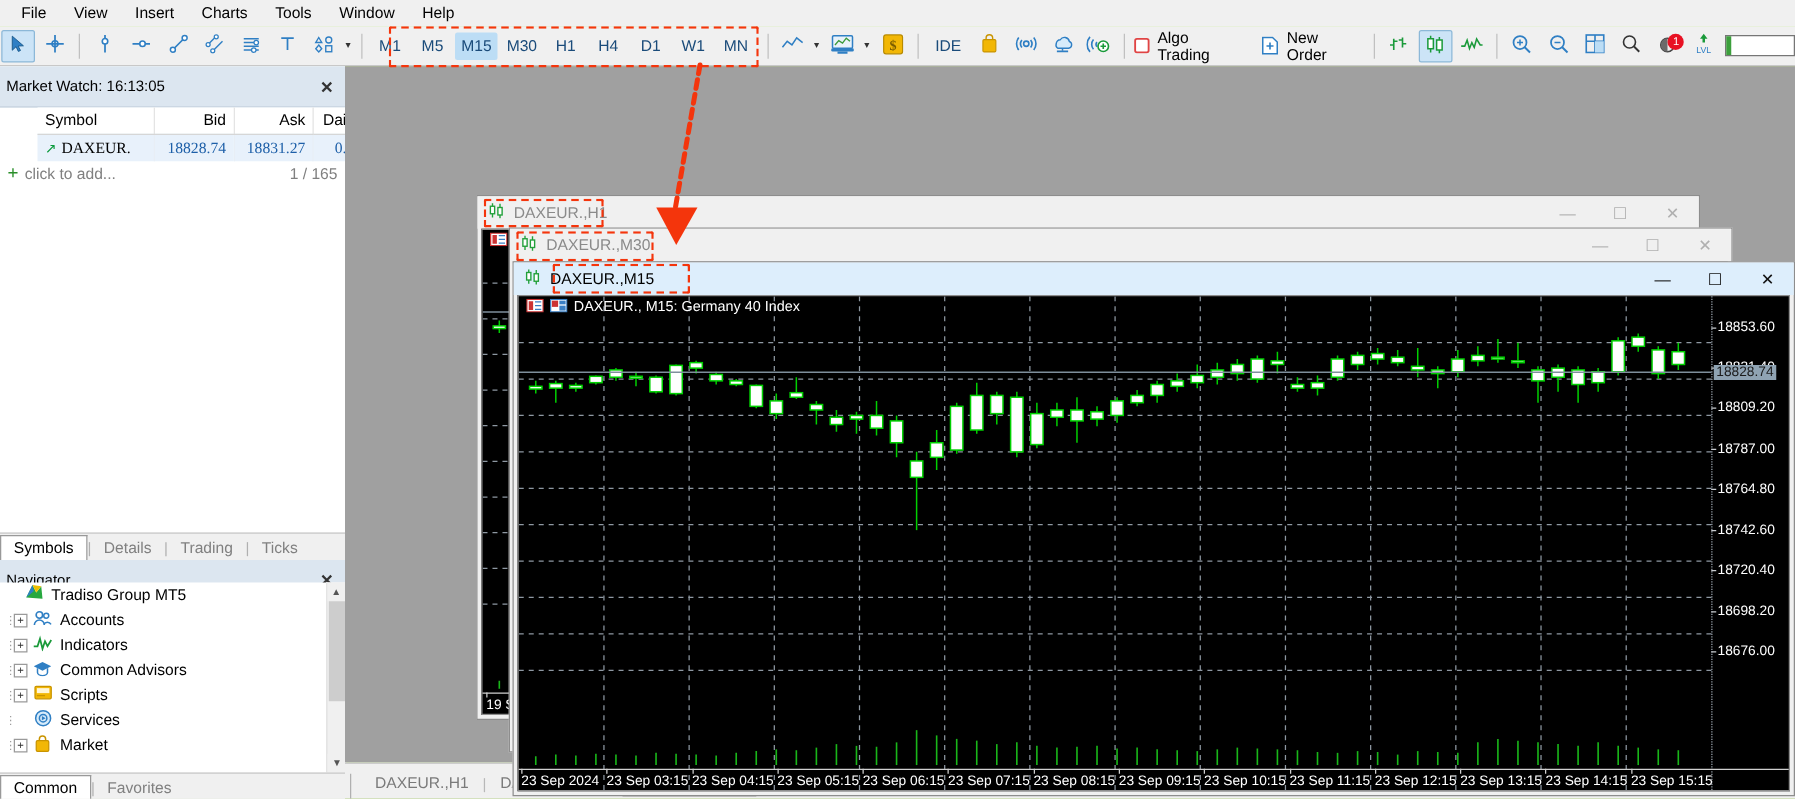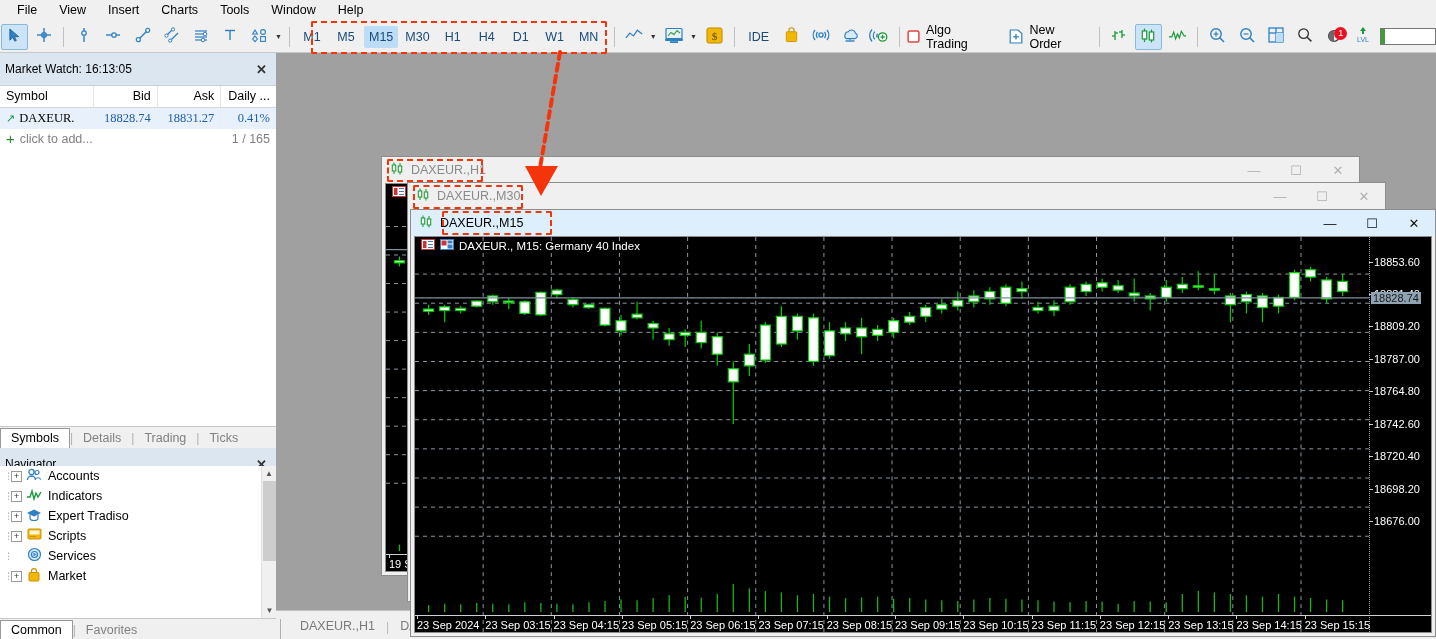--- a/index.html
+++ b/index.html
@@ -78,21 +78,21 @@
     border-bottom: 1px solid #c6d2de;
   }
   .panel-title .ttl { flex: 1; }
   .panel-close {
     font-size: 13px; color: #333; cursor: default; padding: 0 4px;
     font-weight: bold; line-height: 1;
   }
 
   
   .mw { position: absolute; top: 0; left: 0; width: 276px; height: 373px; background: #fff; }
-  .mw-table { width: 100%; border-collapse: collapse; font-size: 12.5px; }
+  .mw-table { width: 100%; border-collapse: collapse; font-size: 12.5px; margin-left: 30px; }
   .mw-table th {
     background: #fff; border-bottom: 1px solid #d6d6d6; border-right: 1px solid #e4e4e4;
     font-weight: normal; text-align: right; padding: 3px 6px; color: #000; height: 21px;
   }
   .mw-table th.left { text-align: left; }
   .mw-table td {
     padding: 3px 6px; text-align: right; color: #1d5fa8; height: 20px;
     border-right: 1px solid #e8eef5;
   }
   .mw-table tr.row-sel td { background: #e8f1fb; font-family: Liberation Serif, serif; }
@@ -573,20 +573,29 @@
         <div class="tab">Ticks</div>
       </div>
 
     <div class="nav">
       <div class="panel-title">
         <span class="ttl">Navigator</span>
         <span class="panel-close">✕</span>
       </div>
       <div class="nav-body" id="nav-tree">
           <div class="nav-row">
+            <span class="exp-blank"></span>
+            <span class="nav-ico"><svg width="15" height="15" viewBox="0 0 15 15">
+                <path d="M1 11 L6 1 L9 7 L13 2 L14 12 Z" fill="#27a83f"></path>
+                <path d="M6 1 L9 7 L13 2 Z" fill="#f0c000"></path>
+                <path d="M1 11 L6 1 L7 6 Z" fill="#2f7fc4"></path>
+              </svg></span>
+            <span>Tradiso Group MT5</span>
+          </div>
+          <div class="nav-row">
             <span class="dots">⋮</span>
             <span class="exp">+</span>
             <span class="nav-ico"><svg width="16" height="14" viewBox="0 0 16 14">
                 <circle cx="5.5" cy="4" r="2.6" fill="none" stroke="#2f7fc4" stroke-width="1.3"></circle>
                 <path d="M1.5 12 a4 4 0 0 1 8 0" fill="none" stroke="#2f7fc4" stroke-width="1.3"></path>
                 <circle cx="11" cy="4.5" r="2" fill="none" stroke="#2f7fc4" stroke-width="1.2"></circle>
                 <path d="M9 11.5 a3.3 3.3 0 0 1 5.8 0" fill="none" stroke="#2f7fc4" stroke-width="1.2"></path>
               </svg></span>
             <span>Accounts</span>
           </div>
@@ -598,21 +607,21 @@
               </svg></span>
             <span>Indicators</span>
           </div>
           <div class="nav-row">
             <span class="dots">⋮</span>
             <span class="exp">+</span>
             <span class="nav-ico"><svg width="16" height="13" viewBox="0 0 16 13">
                 <path d="M8 1.5 L15 5 L8 8.5 L1 5 Z" fill="#2f7fc4"></path>
                 <path d="M4 6.5 V10 a4 2.5 0 0 0 8 0 V6.5" fill="none" stroke="#2f7fc4" stroke-width="1.2"></path>
               </svg></span>
-            <span>Expert Tradiso</span>
+            <span>Common Advisors</span>
           </div>
           <div class="nav-row">
             <span class="dots">⋮</span>
             <span class="exp">+</span>
             <span class="nav-ico"><svg width="15" height="13" viewBox="0 0 15 13">
                 <rect x="1" y="1" width="13" height="10" rx="1" fill="#f2b705" stroke="#c99400" stroke-width="1"></rect>
                 <rect x="2.5" y="2.5" width="10" height="4" fill="#fff6d8"></rect>
                 <line x1="2.5" y1="8.5" x2="9" y2="8.5" stroke="#c99400" stroke-width="1"></line>
               </svg></span>
             <span>Scripts</span>

